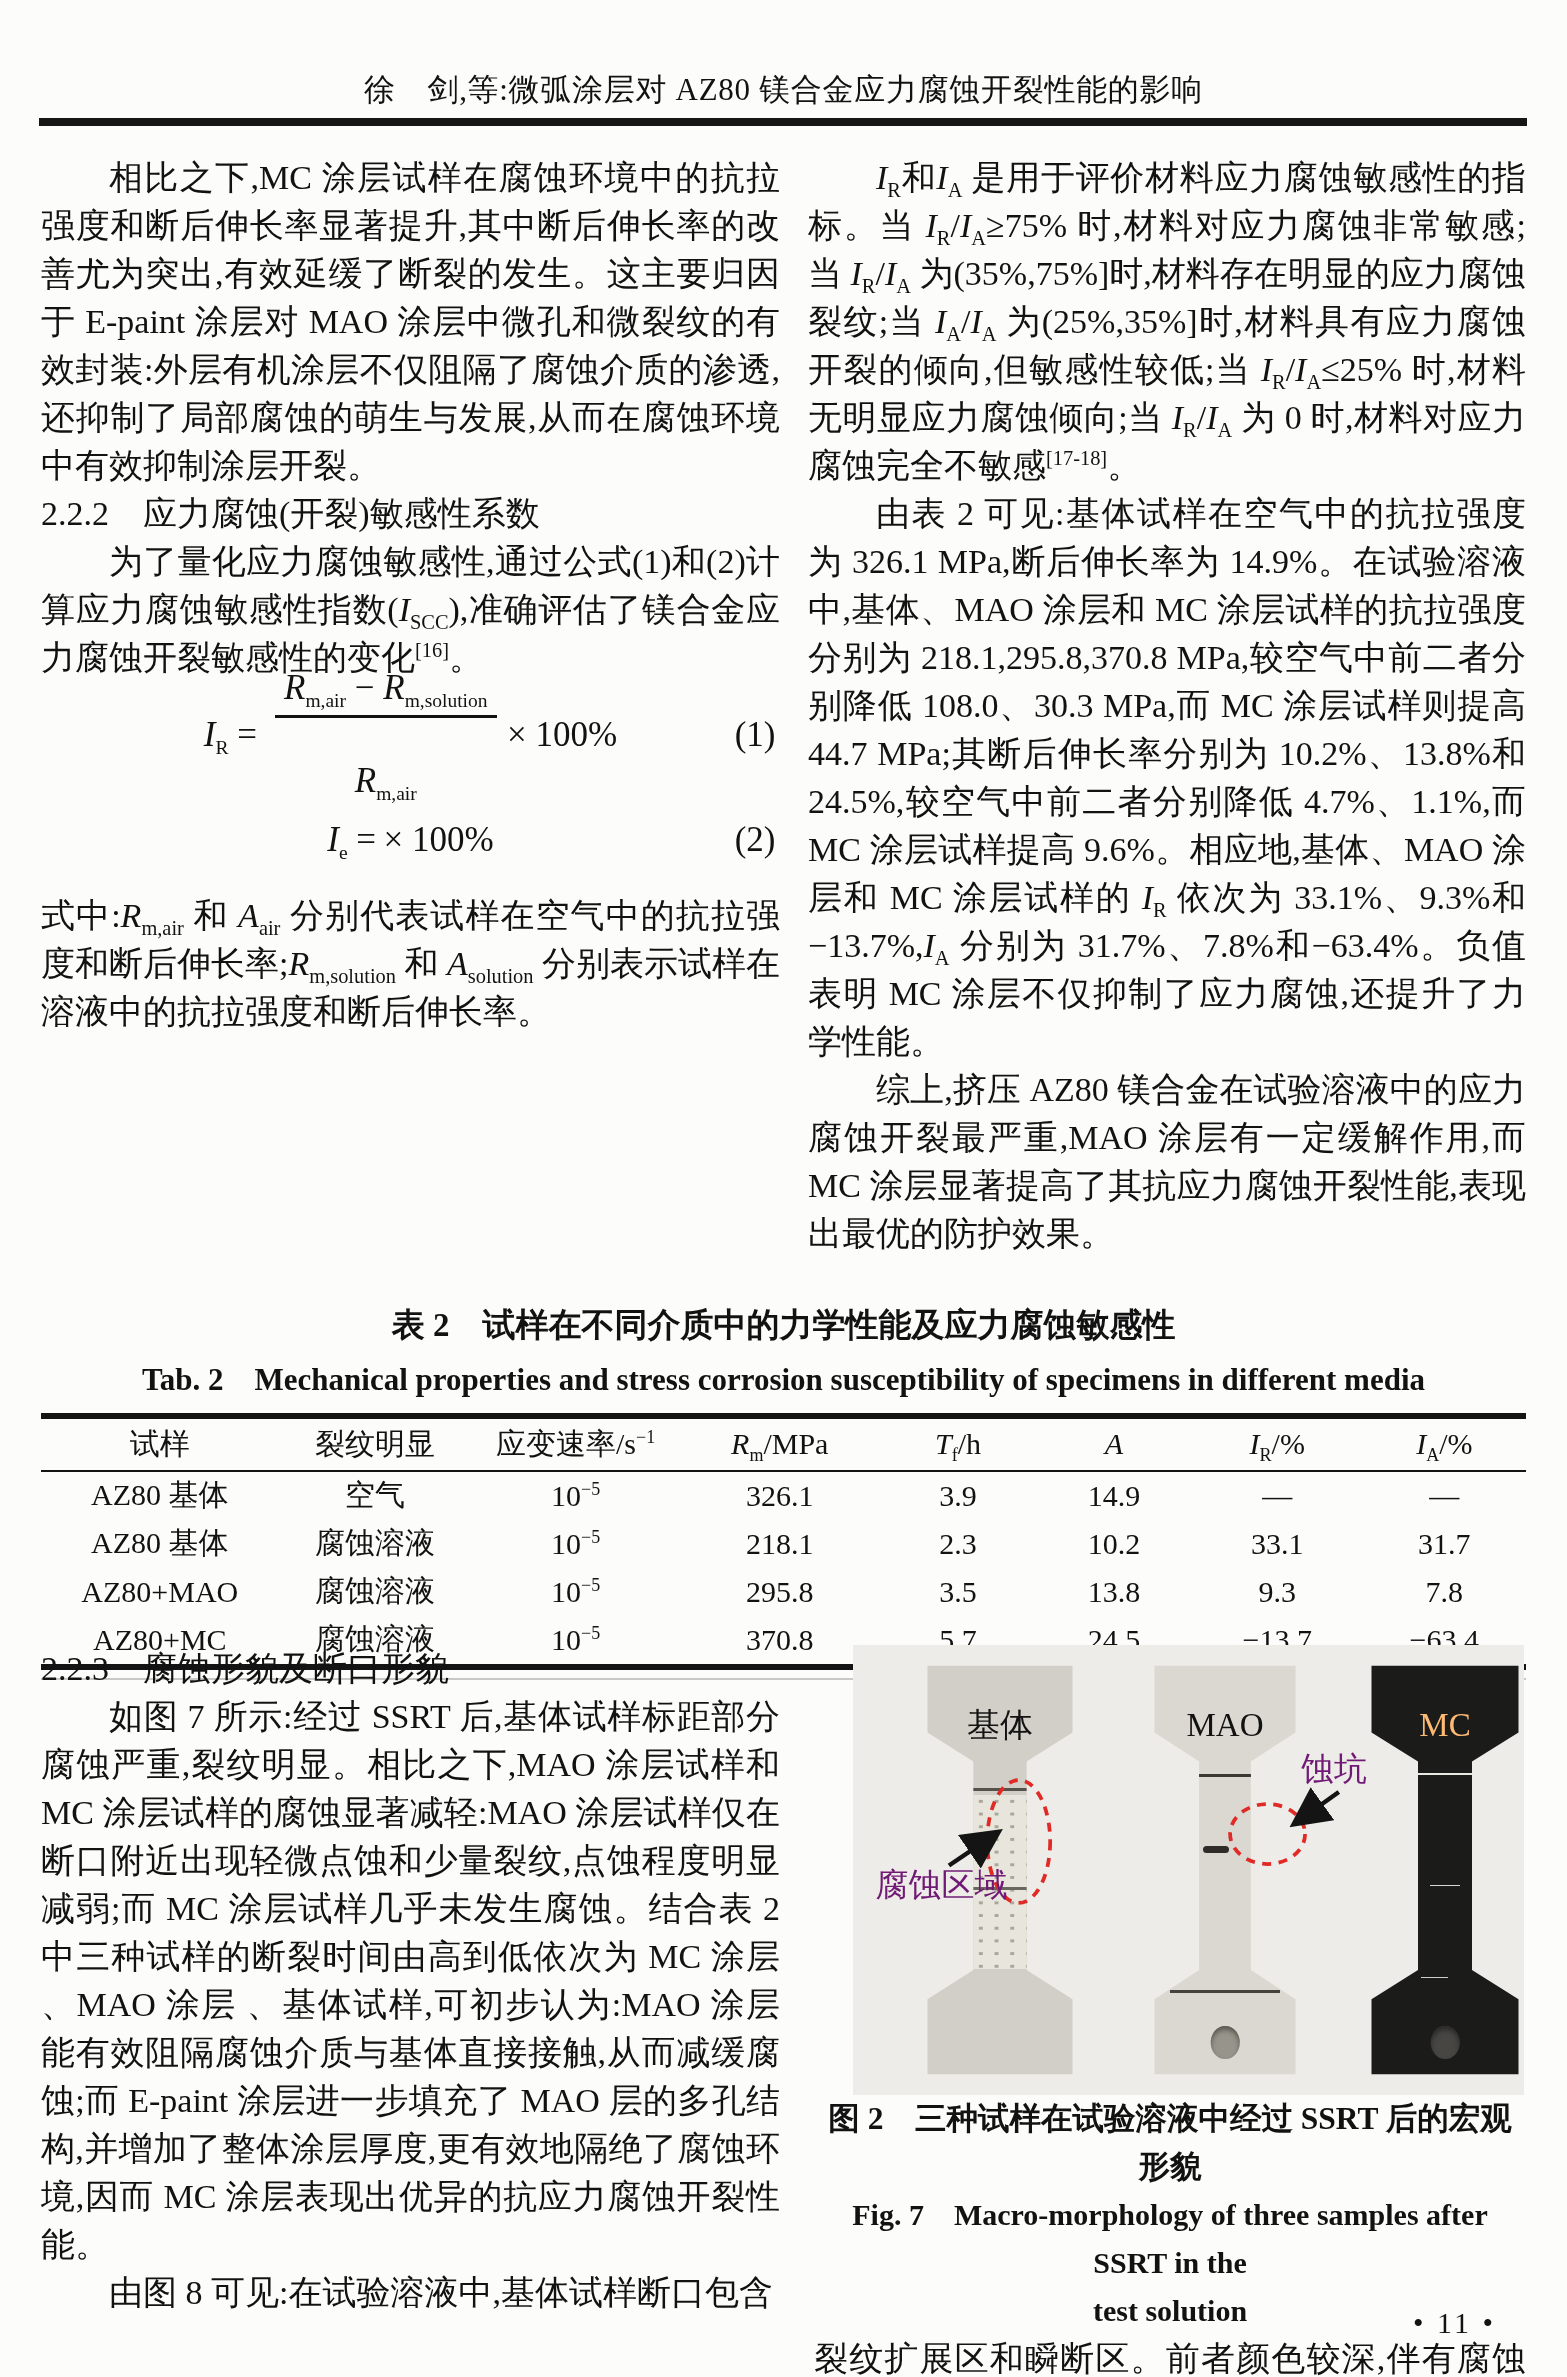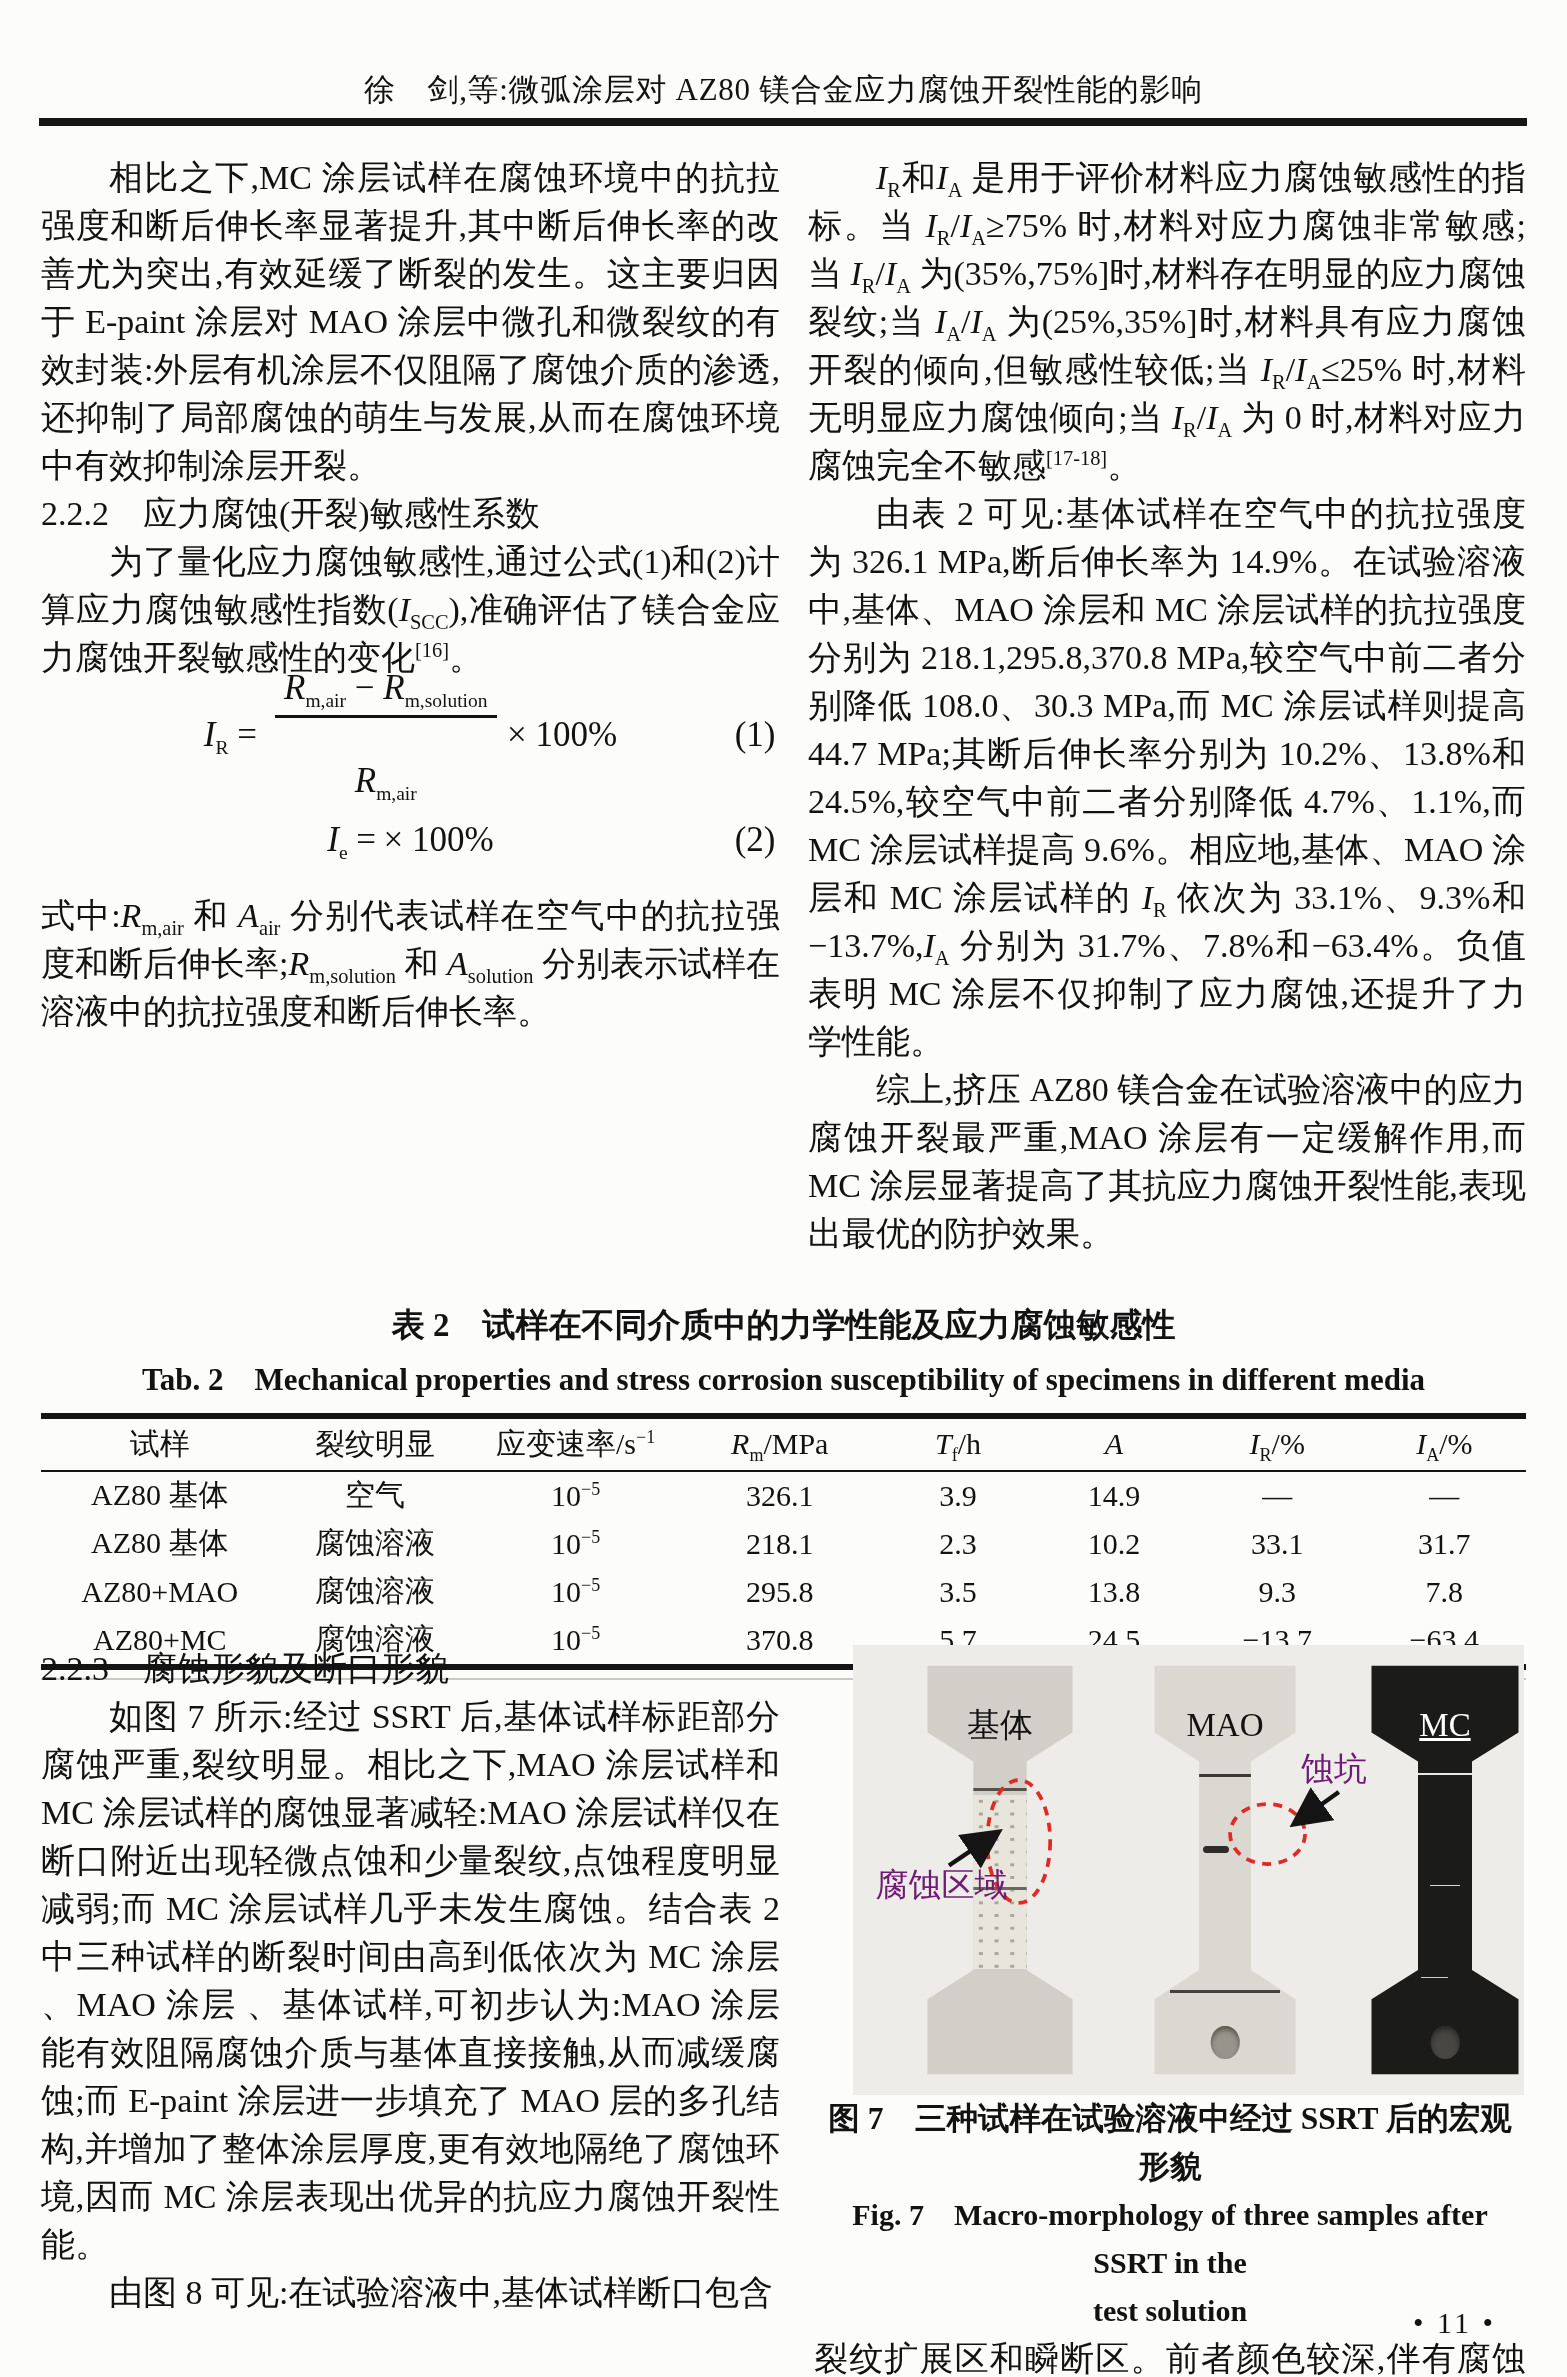--- a/index.html
+++ b/index.html
@@ -52,21 +52,21 @@
     position:relative;margin-left:39px;width:671px;height:450px;
     background:#edece8;overflow:hidden;
   }
   .spec{position:absolute;top:16.5px;height:417px;
     clip-path:polygon(1% 1%,99% 1%,99% 17%,68% 24%,68% 74%,99% 81%,99% 99%,1% 99%,1% 81%,32% 74%,32% 24%,1% 17%);
   }
   #spec-substrate{left:73px;width:148px;background:#d2cfc8;}
   #spec-mao{left:300px;width:144px;background:#dbd8d1;}
   #spec-mc{left:517px;width:150px;background:#1b1b19;}
   .spec .spec-label{position:absolute;top:39px;width:100%;text-align:center;font-size:33px;}
-  #spec-mc .spec-label{color:#ffffff;text-decoration:underline;}
+  #spec-mc .spec-label{color:#fdba74;}
   .detail{position:absolute;}
   .corr-band{left:32%;width:36%;top:133px;height:174px;background:#e8e5dc;
     background-image:radial-gradient(#aaa69b 2.2px,transparent 2.2px);background-size:15.7px 12.7px;}
   .hline{left:32%;width:36%;height:3px;}
   .hline-wide{left:12%;width:76%;height:3px;}
   .hole{left:50%;transform:translateX(-50%);bottom:19.5px;width:28.5px;height:33px;border-radius:50%;}
   .anno-label{position:absolute;font-size:33px;color:#701a75;font-family:Liberation Serif, serif;}
   #anno-label-pit{left:448px;top:100px;}
   #anno-label-corrosion{left:22.5px;top:216px;}
   .anno-svg{position:absolute;left:0;top:0;}
@@ -223,20 +223,20 @@
       <ellipse cx="221" cy="262" rx="42" ry="82" fill="none" stroke="#e02a26" stroke-width="5" stroke-dasharray="12 10"></ellipse>
       <ellipse cx="553" cy="252" rx="50" ry="40" fill="none" stroke="#e02a26" stroke-width="5" stroke-dasharray="12 10"></ellipse>
       <line x1="648" y1="196" x2="592" y2="236" stroke="#141414" stroke-width="6" marker-end="url(#arrowhead)"></line>
       <line x1="128" y1="294" x2="190" y2="252" stroke="#141414" stroke-width="6" marker-end="url(#arrowhead)"></line>
     </svg>
 
     <div id="anno-label-pit" class="anno-label">蚀坑</div>
     <div id="anno-label-corrosion" class="anno-label">腐蚀区域</div>
   </div>
 
-  <p class="fig-cap-cn">图 7　三种试样在试验溶液中经过 SSRT 后的宏观形貌</p>
+  <p class="fig-cap-cn">图 2　三种试样在试验溶液中经过 SSRT 后的宏观形貌</p>
   <p class="fig-cap-en">Fig. 7　Macro-morphology of three samples after SSRT in the</p>
   <p class="fig-cap-en">test solution</p>
   <p class="after-fig">裂纹扩展区和瞬断区。前者颜色较深,伴有腐蚀产</p>
 </div>
 
 <div class="page-num">• 11 •</div>
 
 
 </body></html>

